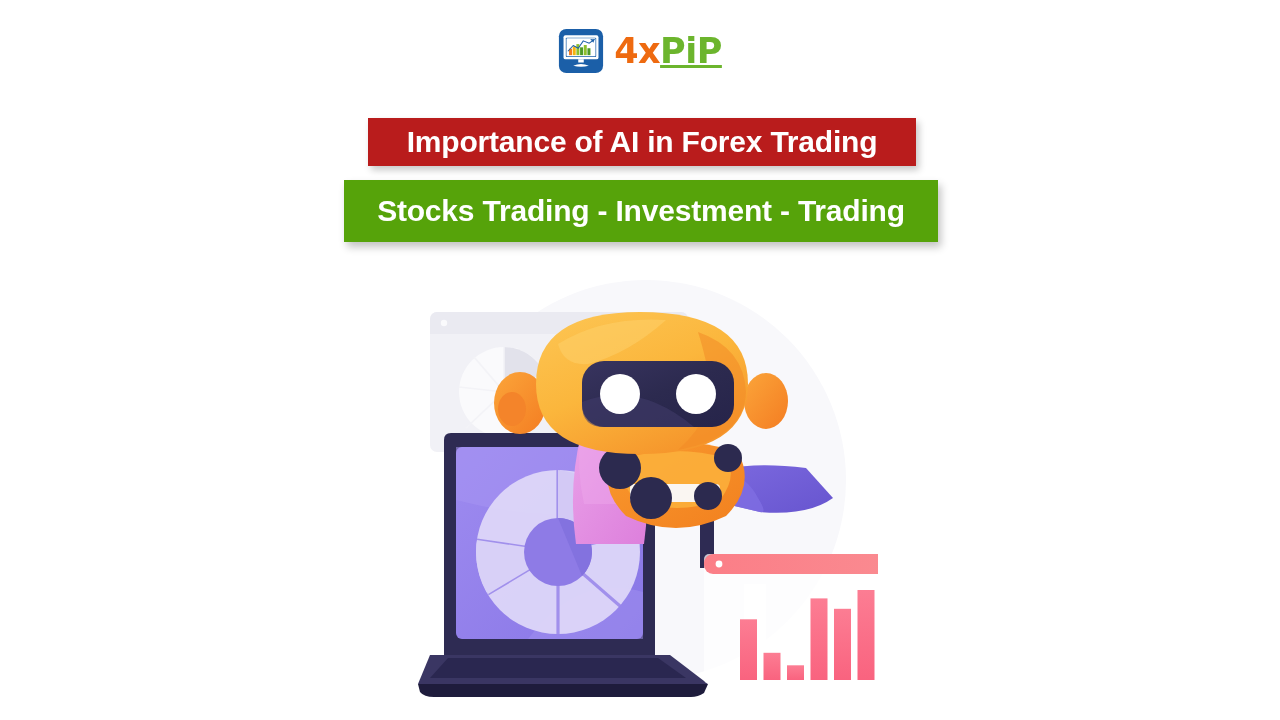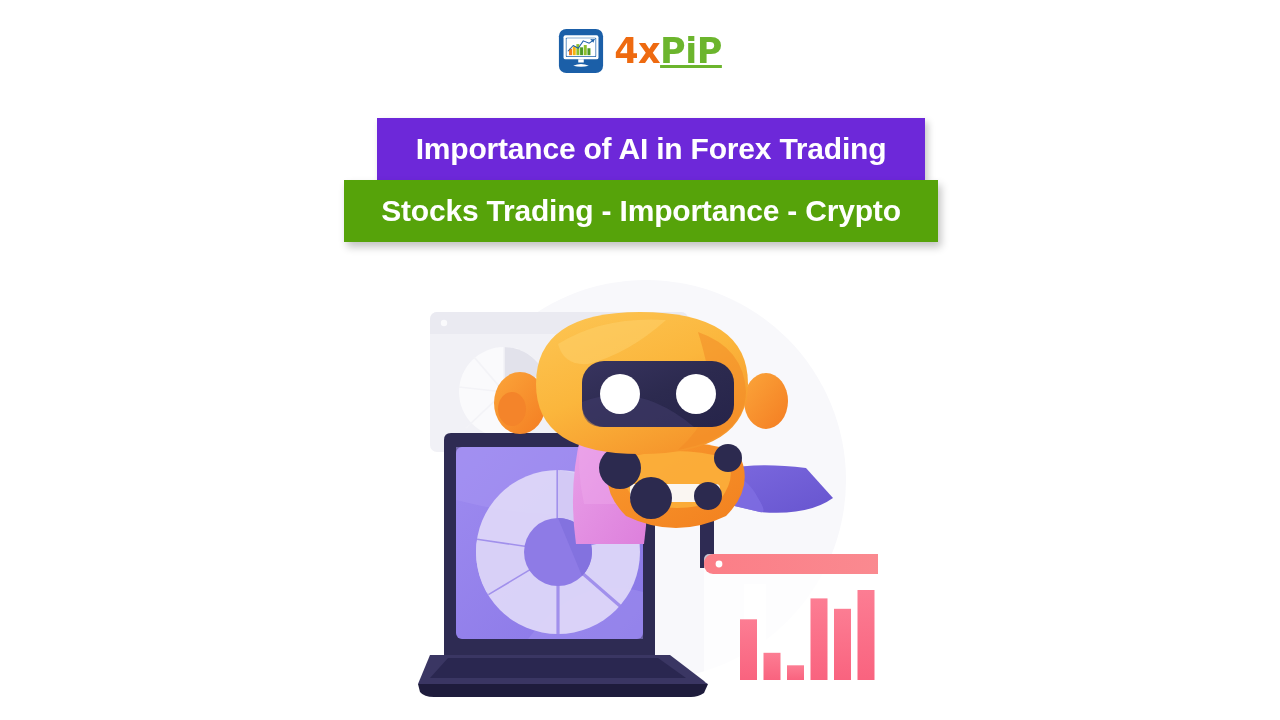--- a/index.html
+++ b/index.html
@@ -65,25 +65,25 @@
     position: absolute;
     display: flex;
     align-items: center;
     justify-content: center;
     color: #ffffff;
     font-weight: 700;
     box-sizing: border-box;
     white-space: nowrap;
   }
   .banner-primary {
-    left: 377px;
+    left: 368px;
     top: 0px;
     width: 548px;
-    height: 62px;
-    background: #6d28d9;
+    height: 48px;
+    background: #b91c1c;
     font-size: 30px;
     letter-spacing: -0.2px;
     box-shadow: 3px 4px 7px rgba(0,0,0,0.22);
     z-index: 2;
   }
   .banner-secondary {
     left: 344px;
     top: 62px;
     width: 594px;
     height: 62px;
@@ -133,21 +133,21 @@
     </svg>
 
     <div class="brand-word">
       <span class="w-4x">4x</span>
         <span class="w-pip">PiP</span>
     </div>
   </div>
 
   <div class="banners">
     <div class="banner banner-primary">Importance of AI in Forex Trading</div>
-    <div class="banner banner-secondary">Stocks Trading - Importance - Crypto</div>
+    <div class="banner banner-secondary">Stocks Trading - Investment - Trading</div>
   </div>
 
   <div class="illustration">
     <svg viewBox="0 0 470 426" xmlns="http://www.w3.org/2000/svg" aria-hidden="true">
       <defs>
         <linearGradient id="gHead" x1="0" y1="0" x2="0.6" y2="1">
           <stop offset="0%" stop-color="#FDC654"></stop>
           <stop offset="55%" stop-color="#FBB63C"></stop>
           <stop offset="100%" stop-color="#F6972C"></stop>
         </linearGradient>

